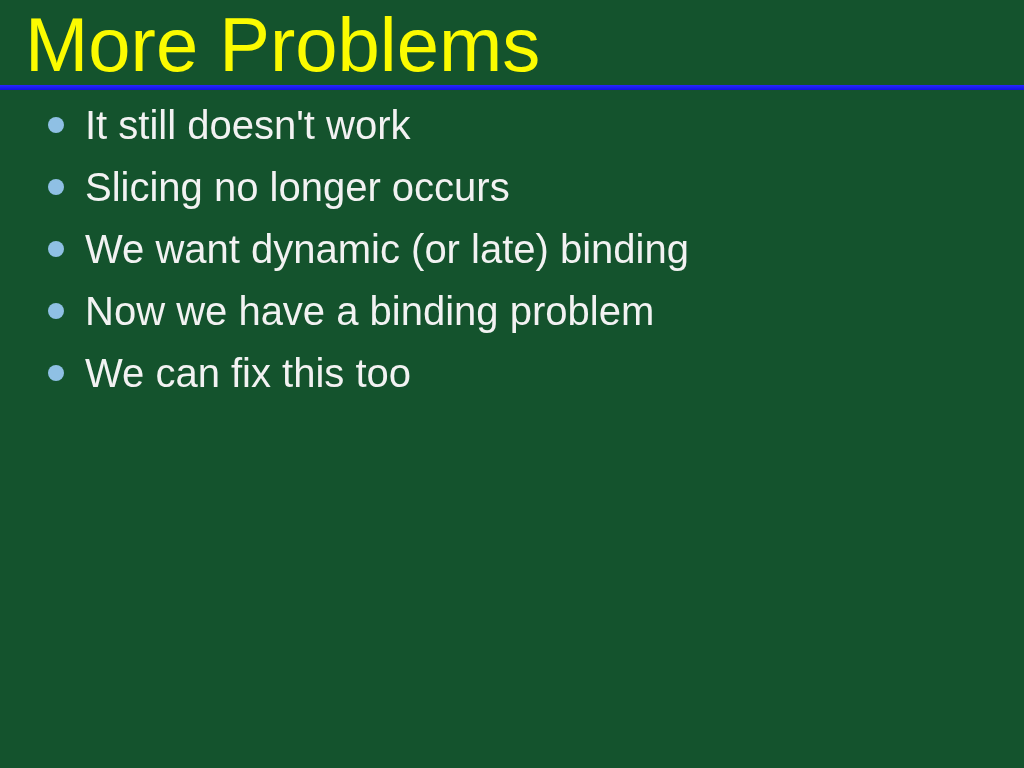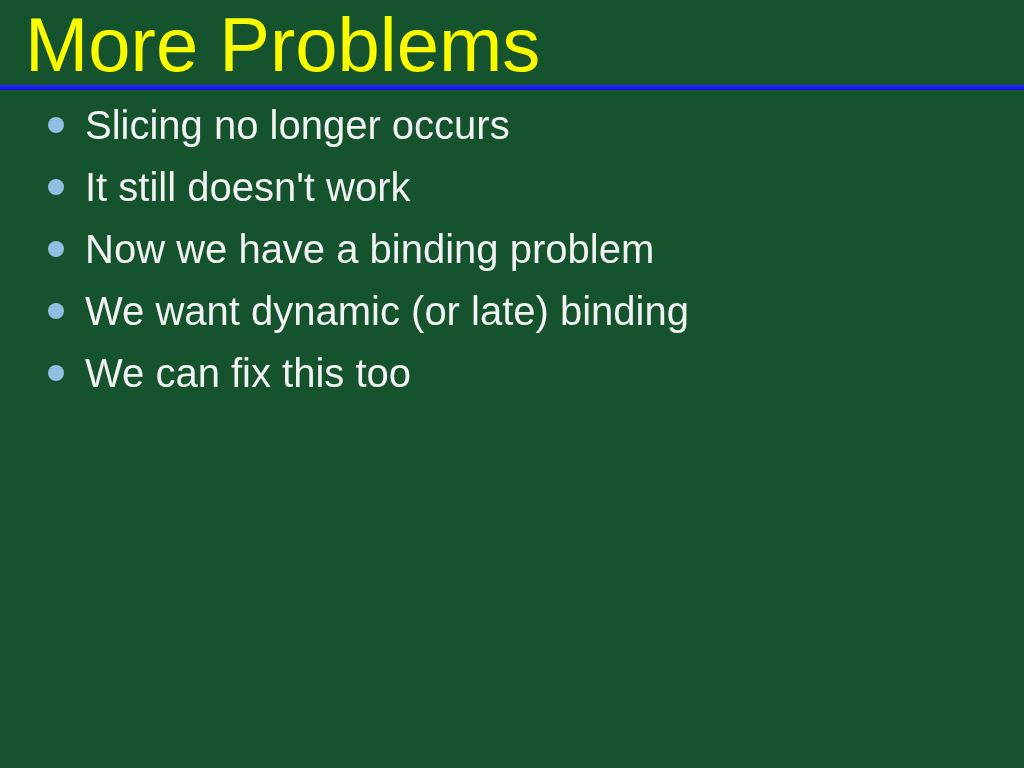--- a/index.html
+++ b/index.html
@@ -73,33 +73,33 @@
 <div class="slide">
 
   <div class="slide-title">More Problems</div>
 
   <div class="title-divider"></div>
 
   <ul class="bullet-list">
 
   <li class="bullet-item">
       <span class="bullet-dot"></span>
+      <span class="bullet-text">It still doesn't work</span>
+    </li>
+      <li class="bullet-item">
+      <span class="bullet-dot"></span>
       <span class="bullet-text">Slicing no longer occurs</span>
     </li>
       <li class="bullet-item">
       <span class="bullet-dot"></span>
-      <span class="bullet-text">It still doesn't work</span>
+      <span class="bullet-text">We want dynamic (or late) binding</span>
     </li>
       <li class="bullet-item">
       <span class="bullet-dot"></span>
       <span class="bullet-text">Now we have a binding problem</span>
-    </li>
-      <li class="bullet-item">
-      <span class="bullet-dot"></span>
-      <span class="bullet-text">We want dynamic (or late) binding</span>
     </li>
       <li class="bullet-item">
       <span class="bullet-dot"></span>
       <span class="bullet-text">We can fix this too</span>
     </li>
     </ul>
 
 </div>
 
 </body></html>

